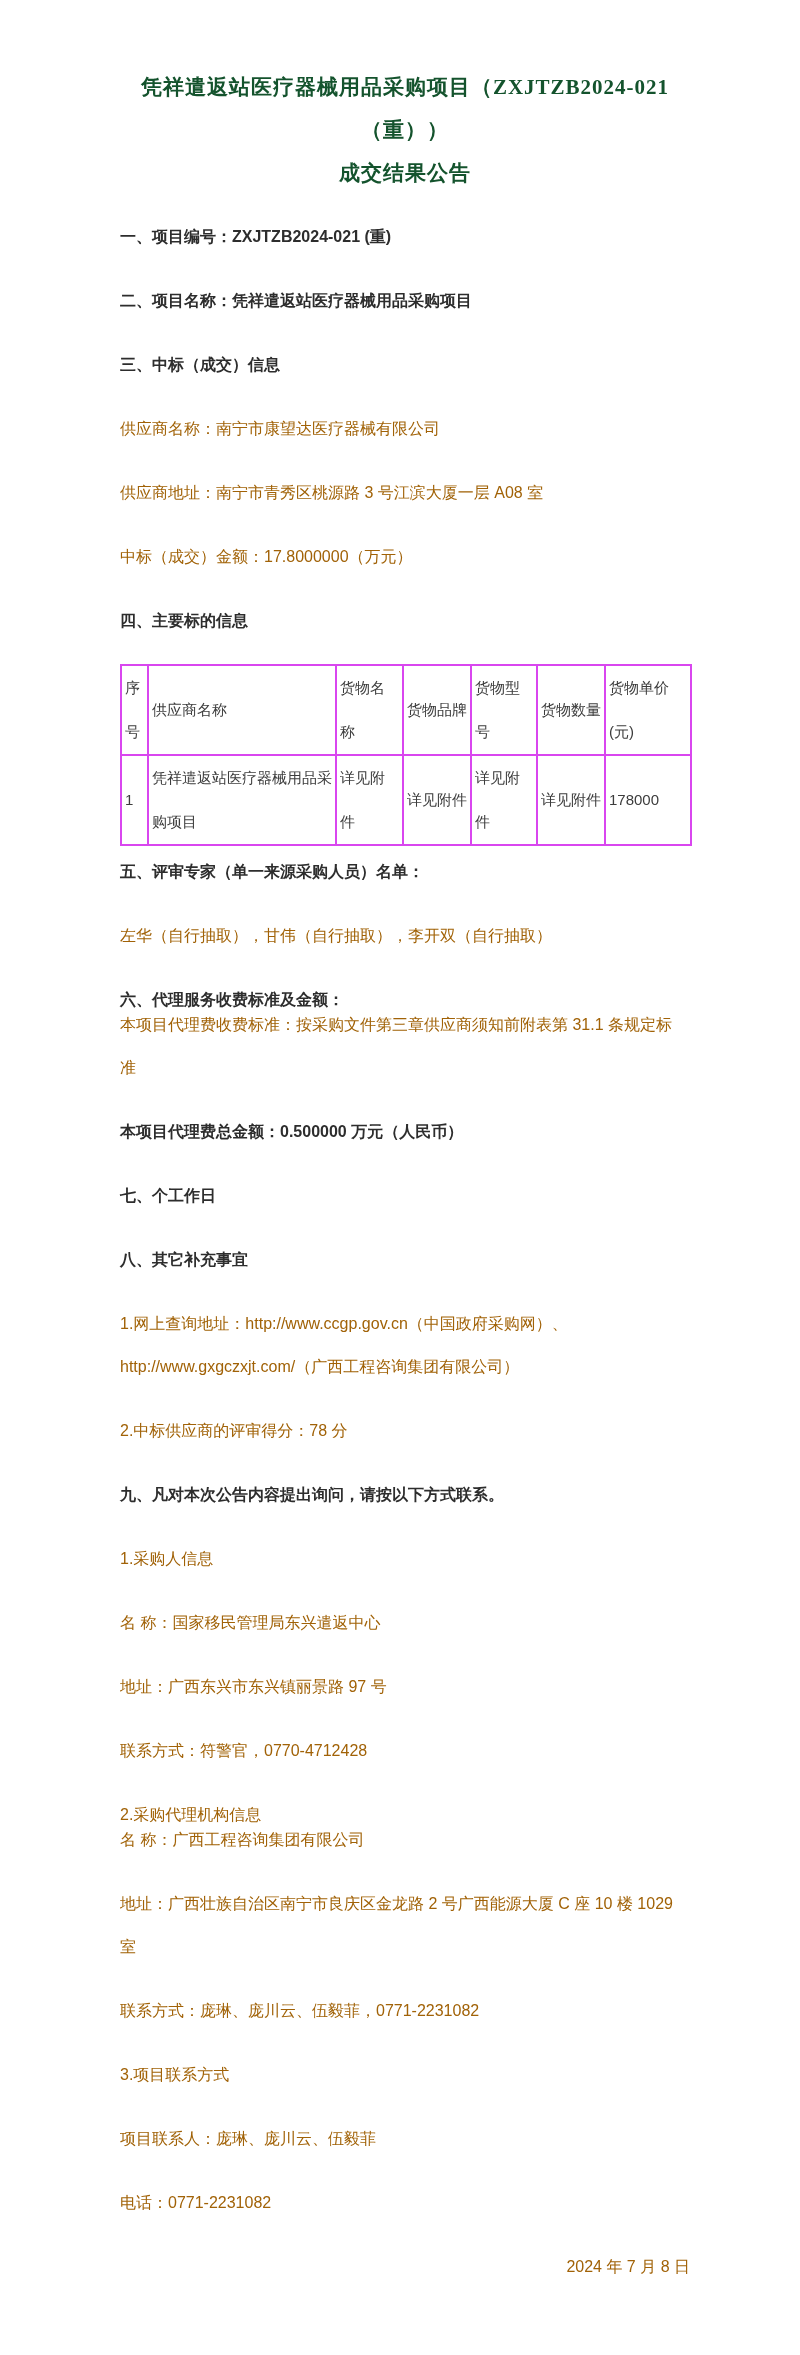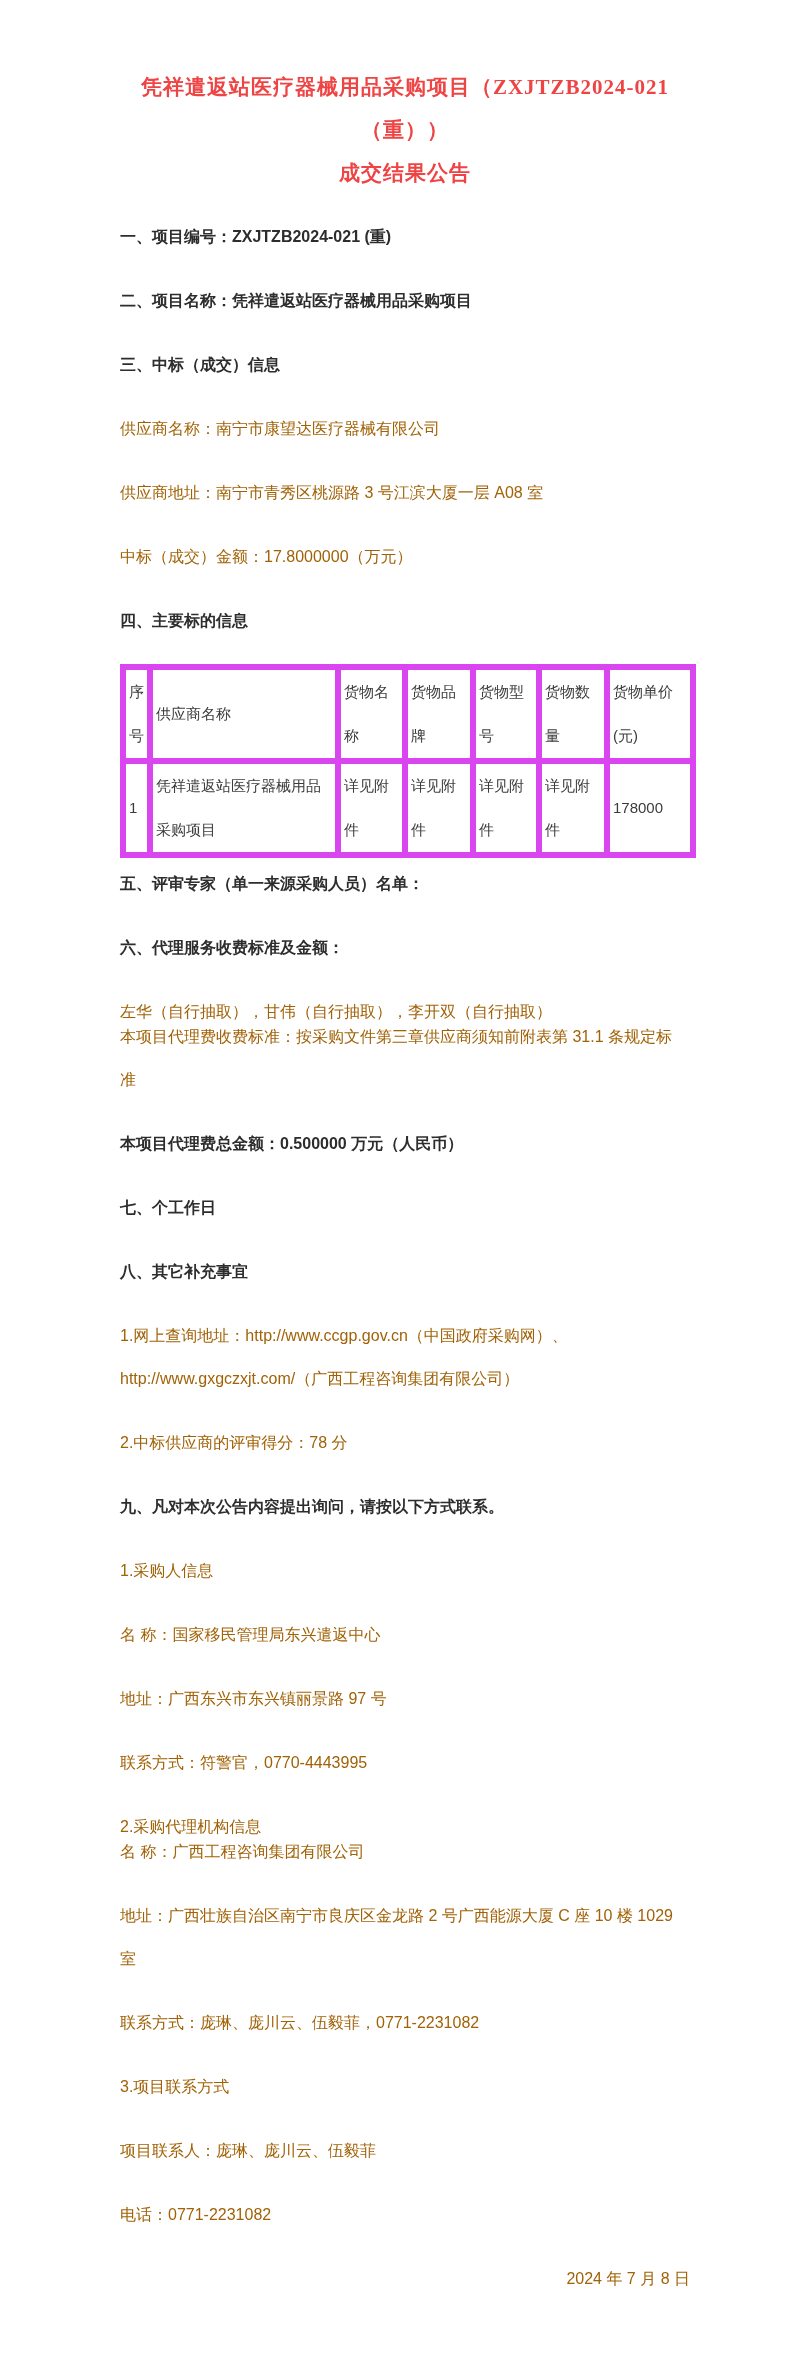--- a/index.html
+++ b/index.html
@@ -1,29 +1,29 @@
 <!DOCTYPE html>
 <html><head>
 <meta charset="utf-8">
 <style>
   html,body{margin:0;padding:0;background:#fff;}
   body{width:800px;font-family:"Liberation Sans","DejaVu Sans",sans-serif;}
   .page{box-sizing:border-box;width:800px;min-height:2355px;
         padding:66px 110px 50px 120px;background:#fff;}
   .tline{font-family:"Liberation Serif","DejaVu Serif",serif;
-         font-size:21px;font-weight:bold;color:#ef4444;
+         font-size:21px;font-weight:bold;color:#14532d;
          line-height:43px;text-align:center;letter-spacing:1px;}
   .line{font-size:16px;color:#a16207;line-height:43px;margin-top:21px;}
   .bold{font-weight:bold;color:#2d2d2d;}
   .cont{margin-top:0;}
   .tight{margin-top:-18px;}
   .date-line{text-align:right;}
   table.award{border-collapse:collapse;table-layout:fixed;width:570px;
               margin-top:22px;}
-  table.award td,table.award th{border:6px solid #d946ef;
+  table.award td,table.award th{border:2px solid #d946ef;
               font-size:15px;font-weight:normal;color:#3c3c3c;
               line-height:44px;text-align:left;vertical-align:middle;
               padding:0 3px;word-break:break-all;overflow:hidden;}
   table.award .hrow{height:85px;}
   table.award .drow{height:86px;}
   .after-table{margin-top:4px;}
 </style>
 </head>
 <body>
 
@@ -69,40 +69,40 @@
       <td>详见附件</td>
       <td>详见附件</td>
       <td>详见附件</td>
       <td>详见附件</td>
       <td>178000</td>
     </tr>
   </tbody>
     </table>
 
   <div class="line bold after-table">五、评审专家（单一来源采购人员）名单：</div>
+  <div class="line">左华（自行抽取），甘伟（自行抽取），李开双（自行抽取）</div>
+
   <div class="line bold">六、代理服务收费标准及金额：</div>
-
-  <div class="line">左华（自行抽取），甘伟（自行抽取），李开双（自行抽取）</div>
   <div class="line tight">本项目代理费收费标准：按采购文件第三章供应商须知前附表第 31.1 条规定标</div>
   <div class="line cont">准</div>
   <div class="line bold">本项目代理费总金额：0.500000 万元（人民币）</div>
 
   <div class="line bold">七、个工作日</div>
 
   <div class="line bold">八、其它补充事宜</div>
   <div class="line">1.网上查询地址：http://www.ccgp.gov.cn（中国政府采购网）、</div>
   <div class="line cont">http://www.gxgczxjt.com/（广西工程咨询集团有限公司）</div>
   <div class="line">2.中标供应商的评审得分：78 分</div>
 
   <div class="line bold">九、凡对本次公告内容提出询问，请按以下方式联系。</div>
 
   <div class="line">1.采购人信息</div>
   <div class="line">名 称：国家移民管理局东兴遣返中心</div>
   <div class="line">地址：广西东兴市东兴镇丽景路 97 号</div>
-  <div class="line">联系方式：符警官，0770-4443995</div>
+  <div class="line">联系方式：符警官，0770-4712428</div>
 
   <div class="line">2.采购代理机构信息</div>
   <div class="line tight">名 称：广西工程咨询集团有限公司</div>
   <div class="line">地址：广西壮族自治区南宁市良庆区金龙路 2 号广西能源大厦 C 座 10 楼 1029</div>
   <div class="line cont">室</div>
   <div class="line">联系方式：庞琳、庞川云、伍毅菲，0771-2231082</div>
 
   <div class="line">3.项目联系方式</div>
   <div class="line">项目联系人：庞琳、庞川云、伍毅菲</div>
   <div class="line">电话：0771-2231082</div>

